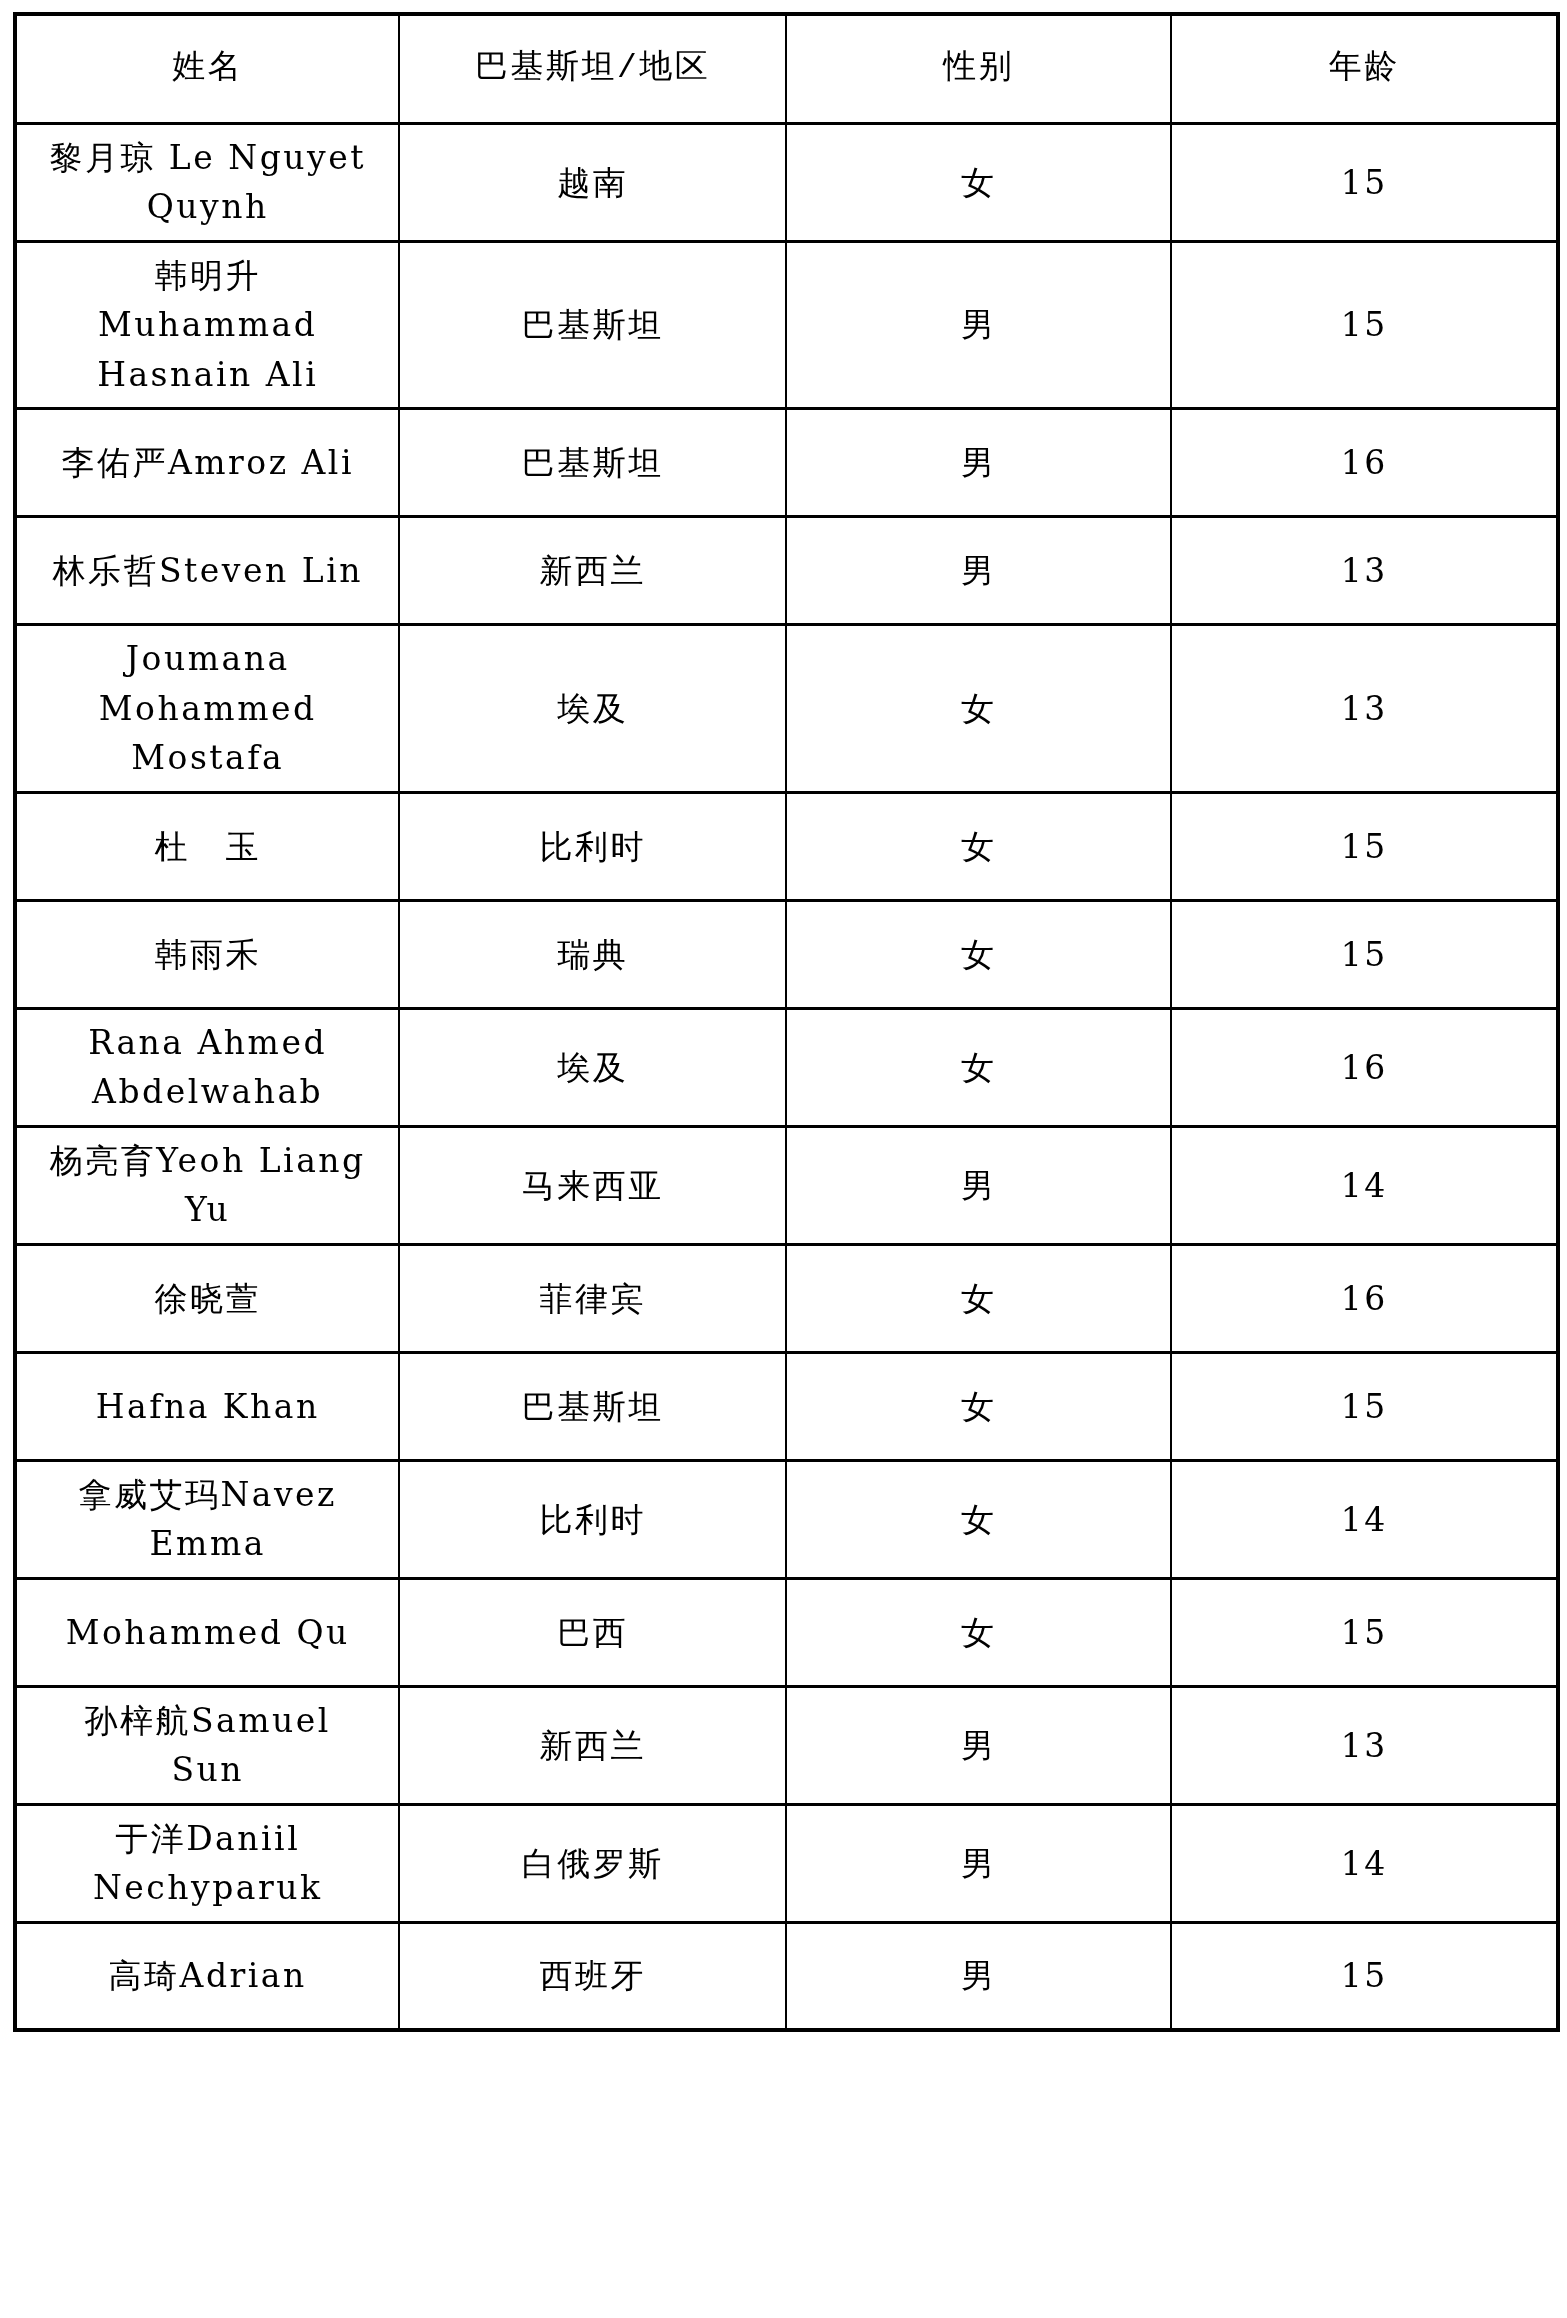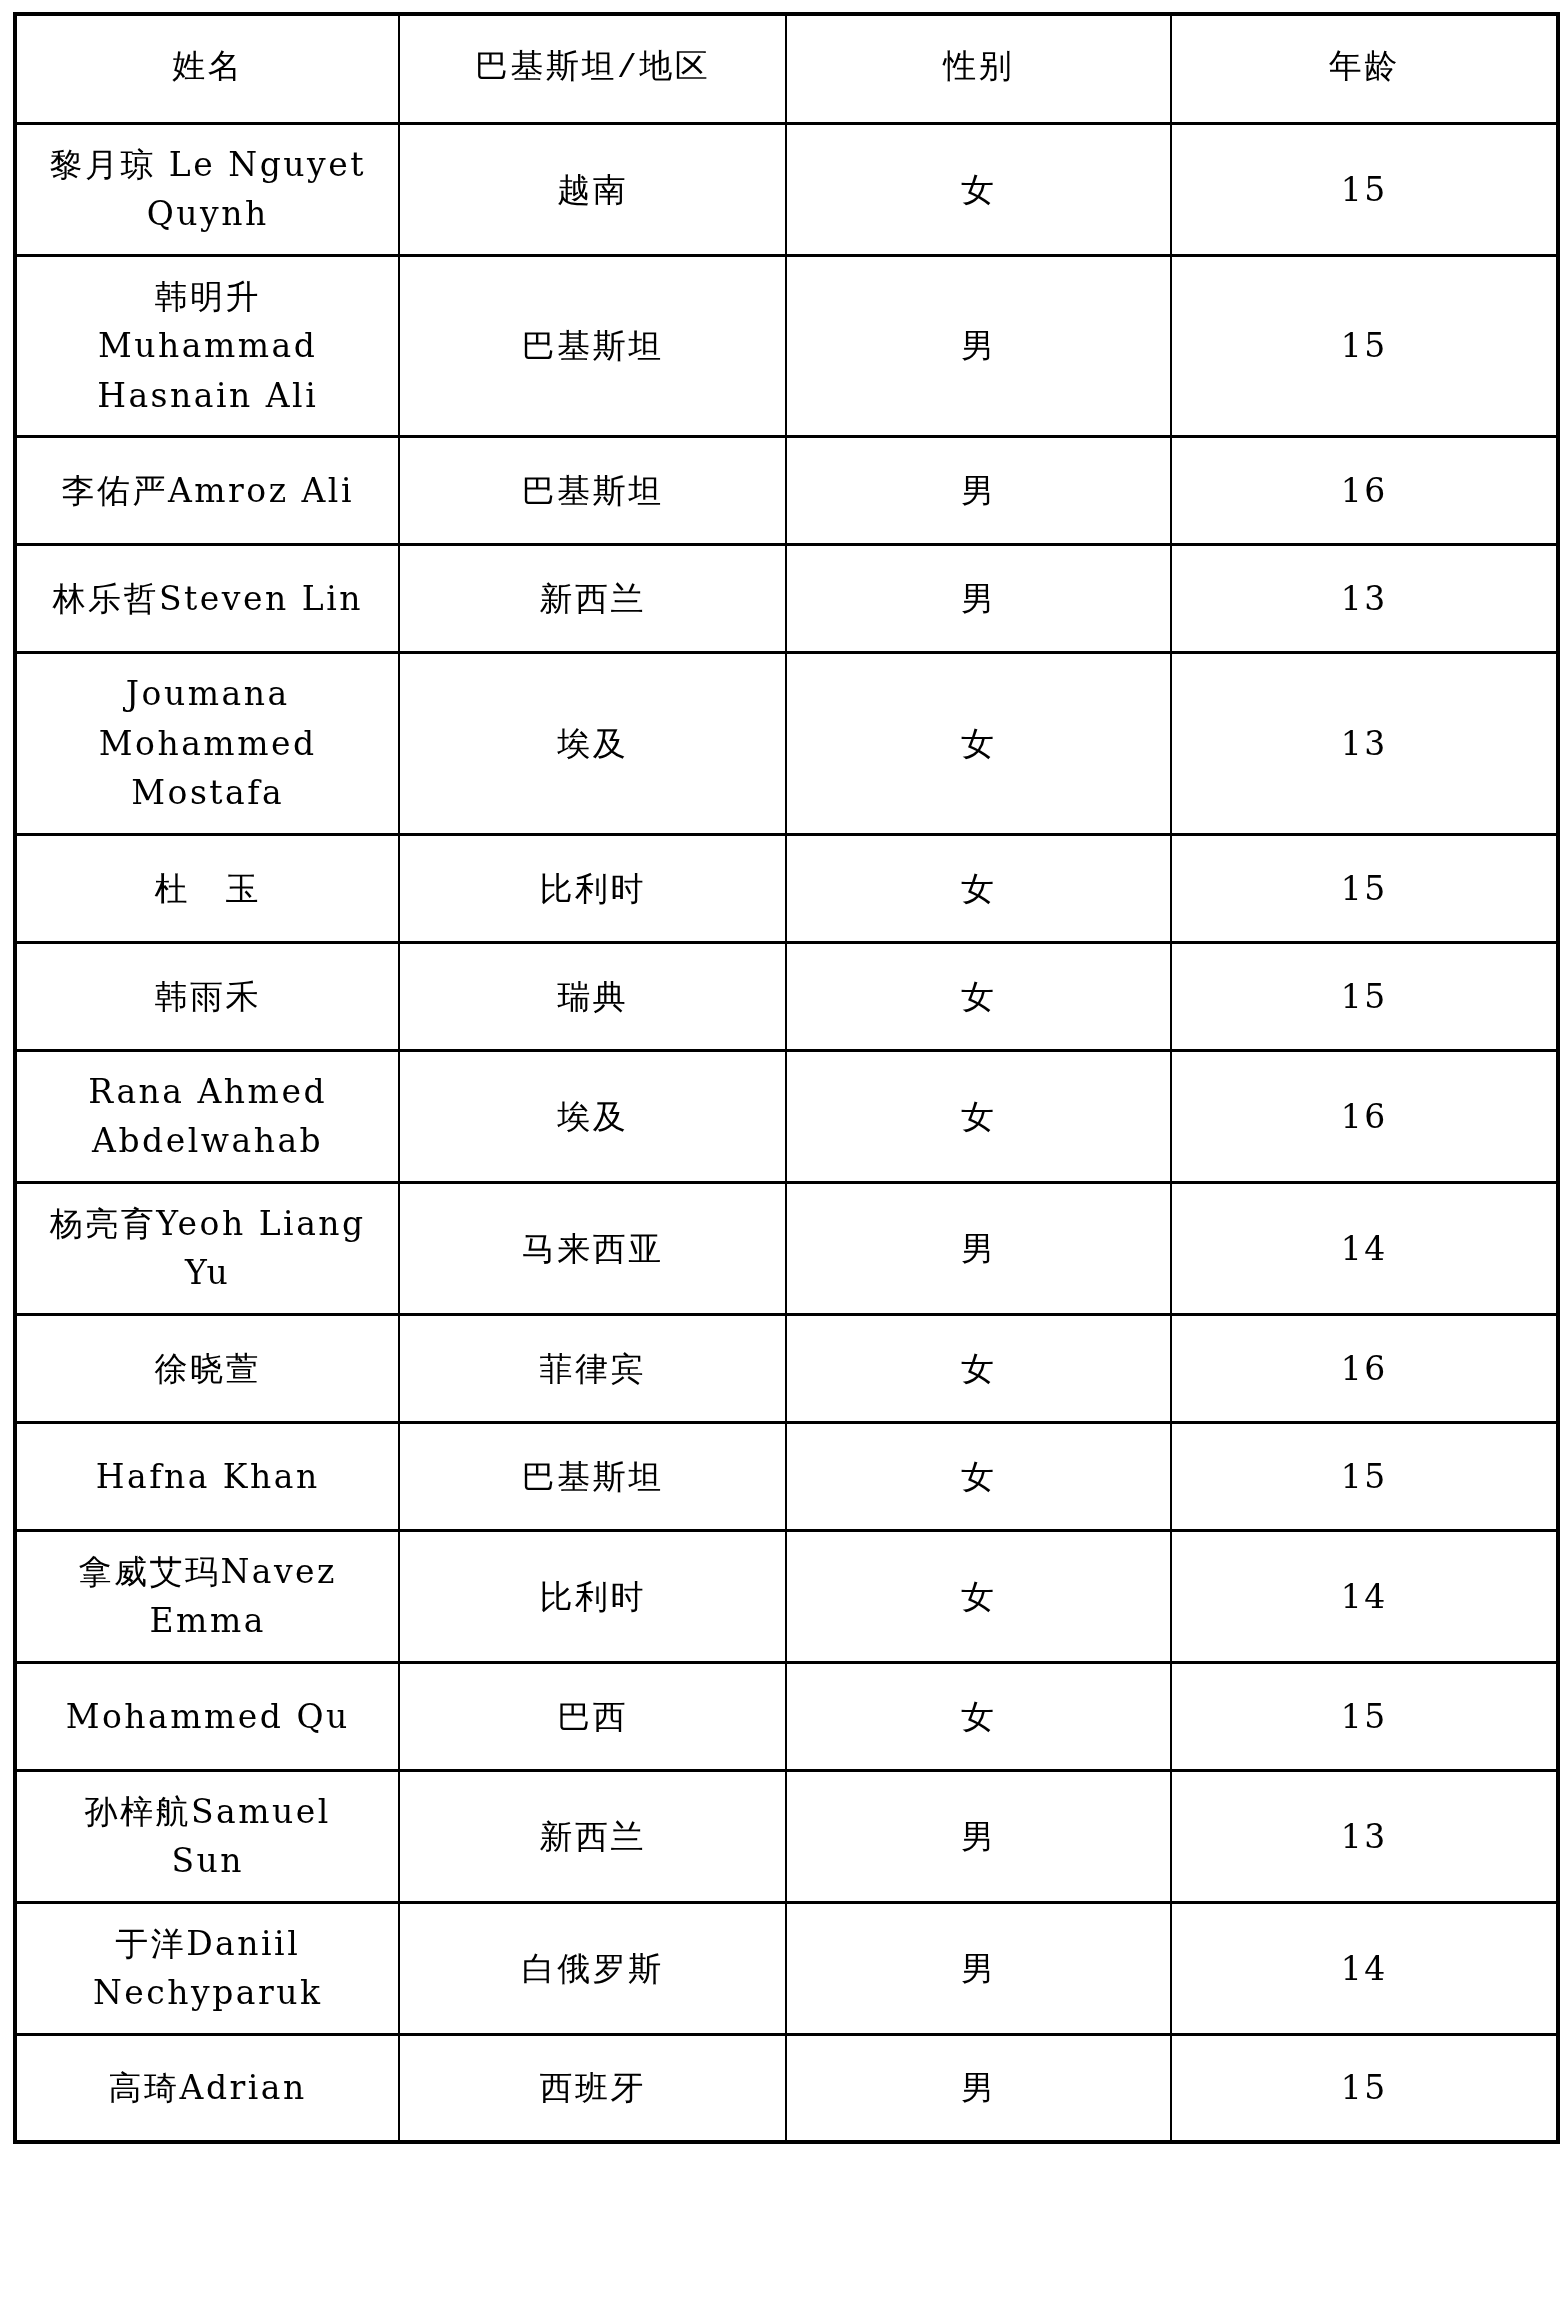--- a/index.html
+++ b/index.html
@@ -35,21 +35,21 @@
     vertical-align: middle;
     font-size: 33px;
     font-weight: normal;
     letter-spacing: 2.5px;
     line-height: 1.5;
     padding: 0;
     overflow: hidden;
   }
   thead tr { height: 109px; font-family: Liberation Mono, monospace; }
   tbody tr { height: 108px; }
-  td.name-cell { padding: 15px 31px; }
+  td.name-cell { padding: 8px 31px; }
   td.country-cell, td.gender-cell, td.age-cell { padding: 0 8.3px; margin-left: 16px; }
 </style>
 </head>
 <body>
 
 <table class="doc-table">
   <colgroup>
     <col class="c1">
     <col class="c2">
     <col class="c3">

